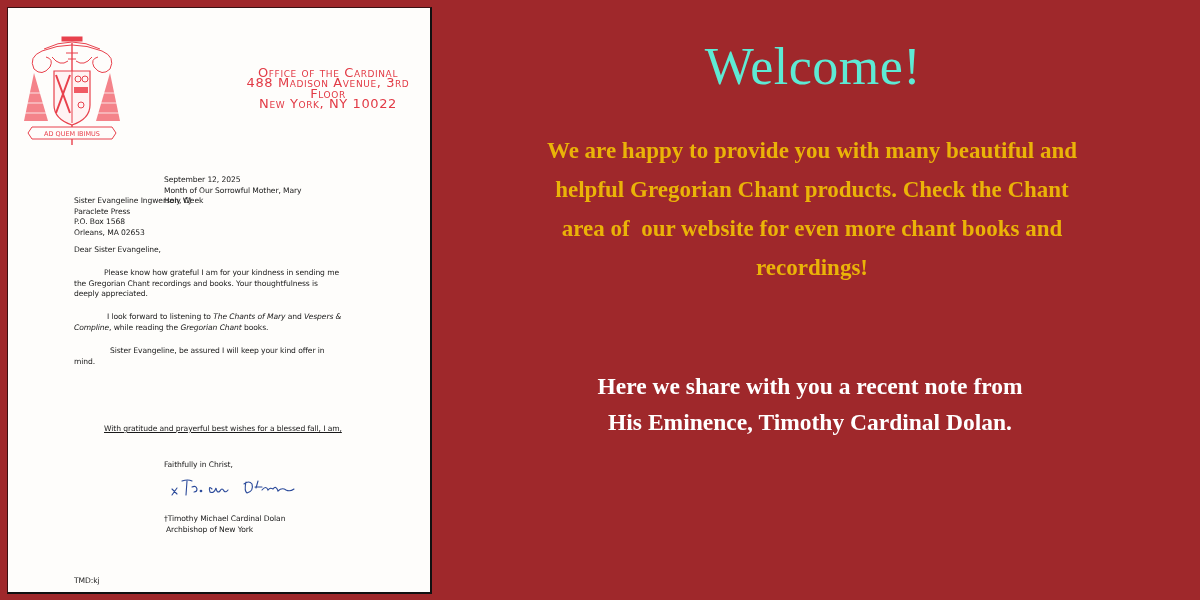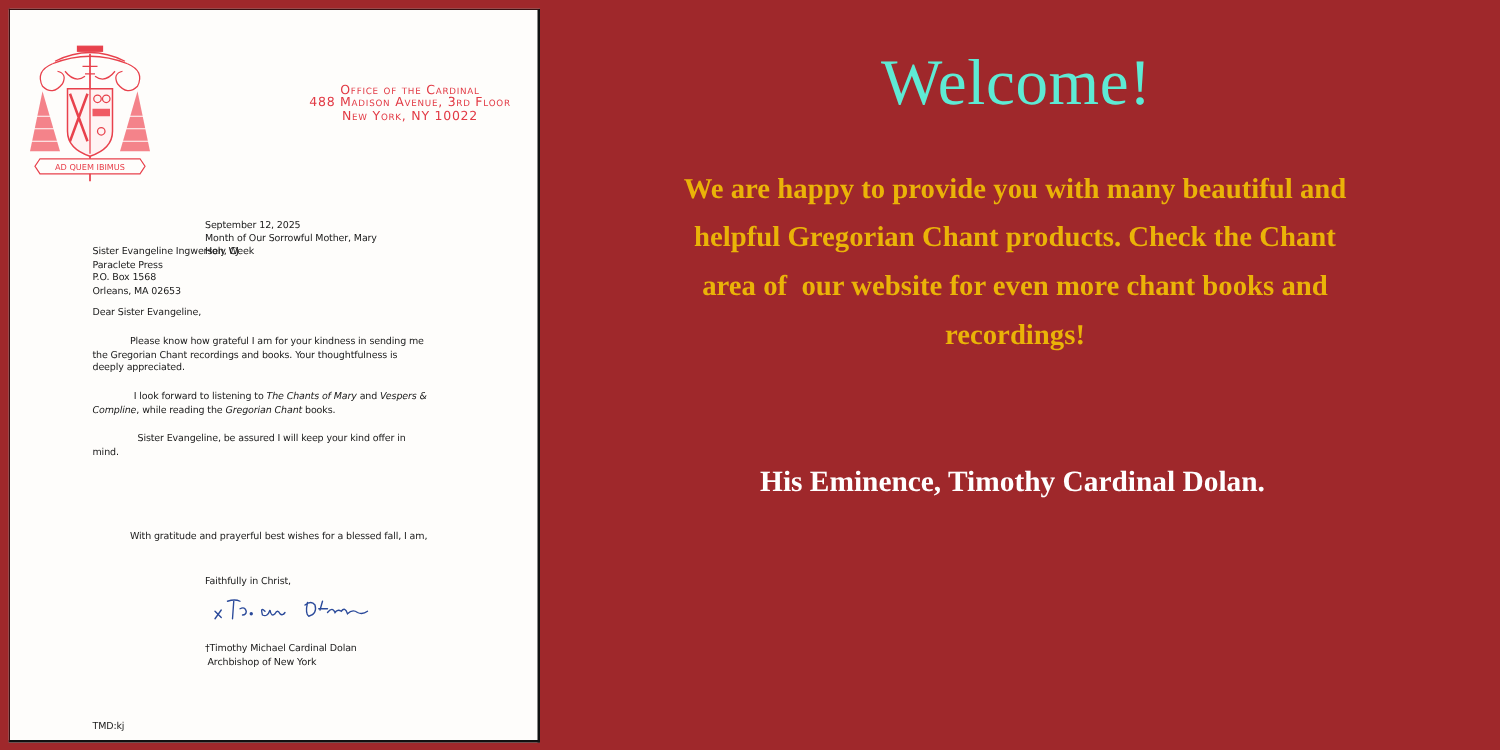--- a/index.html
+++ b/index.html
@@ -16,21 +16,21 @@
     border-right: 2px solid #111;
     border-bottom: 2px solid #111;
     border-left: 1px solid #3a1012;
     border-top: 1px solid #3a1012;
     box-sizing: content-box;
   }
   .crest { position: absolute; left: 14px; top: 25px; width: 100px; height: 115px; }
   .office {
     position: absolute; left: 230px; top: 60px; width: 180px;
     text-align: center; color: #e23a45;
-    font-family: "DejaVu Sans", sans-serif; font-size: 10px;
+    font-family: "DejaVu Sans", sans-serif; font-size: 13px;
     font-variant: small-caps; letter-spacing: 0.6px; line-height: 10.4px;
   }
   .ltxt {
     position: absolute; font-family: "DejaVu Sans", sans-serif;
     font-size: 7.6px; color: #1a1a1a; line-height: 10.6px; letter-spacing: -0.1px;
     white-space: nowrap;
   }
   .ltxt div { white-space: nowrap; }
   .ind { display: inline-block; width: 30px; }
   .sig { position: absolute; left: 162px; top: 467px; width: 140px; height: 24px; }
@@ -126,21 +126,21 @@
     <div><span class="ind" style="width:33px"></span><span>I look forward to listening to </span><i>The Chants of Mary</i><span> and </span><i>Vespers &amp;</i></div>
     <div><i>Compline</i><span>, while reading the </span><i>Gregorian Chant</i><span> books.</span></div>
   </div>
 
   <div class="ltxt" style="left:66px; top:338px;">
     <div><span class="ind" style="width:36px"></span><span>Sister Evangeline, be assured I will keep your kind offer in</span></div>
     <div>mind.</div>
   </div>
 
 
-  <div class="ltxt" style="left:66px; top:416px;">
+  <div class="ltxt" style="left:66px; top:416px;text-decoration:underline;">
     <div><span class="ind"></span><span>With gratitude and prayerful best wishes for a blessed fall, I am,</span></div>
   </div>
 
   <div class="ltxt" style="left:156px; top:452px;">Faithfully in Christ,</div>
 
   <svg class="sig" viewBox="0 0 140 24" fill="none" stroke="#2b4a9a" stroke-width="1.1" stroke-linecap="round">
     <path d="M2 14 L7 19 M7 13 L2 20"></path>
     <path d="M12 6 Q18 4 22 6 M17 6 L16 20"></path>
     <path d="M22 12 Q26 10 27 14 Q27 17 24 17"></path>
     <circle cx="31" cy="16" r="0.8" fill="#2b4a9a"></circle>
@@ -161,14 +161,15 @@
 <h1 class="welcome" style="margin:0; font-weight:normal;">Welcome!</h1>
 
 <div class="intro">
   <div>We are happy to provide you with many beautiful and</div>
   <div>helpful Gregorian Chant products. Check the Chant</div>
   <div style="white-space:pre">area of  our website for even more chant books and</div>
   <div>recordings!</div>
 </div>
 
 <div class="note">
+  <div>Here we share with you a recent note from</div>
   <div>His Eminence, Timothy Cardinal Dolan.</div>
 </div>
 
 </body></html>

